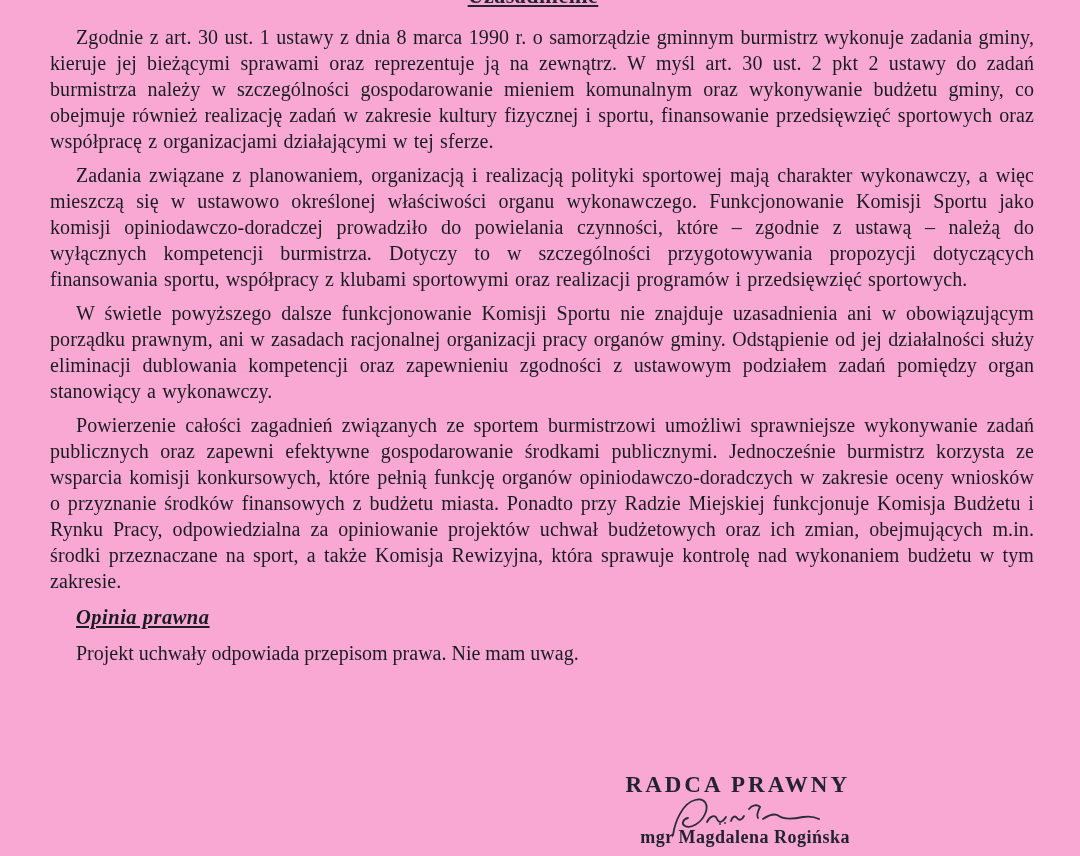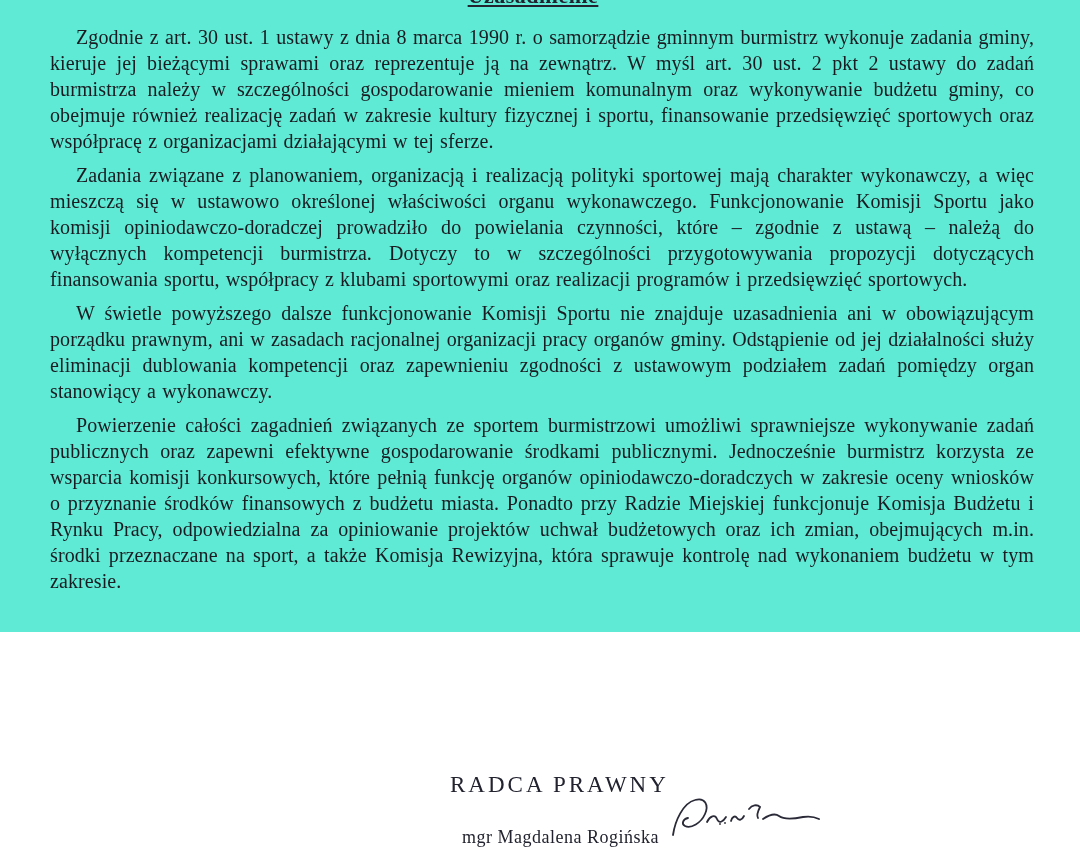--- a/index.html
+++ b/index.html
@@ -11,24 +11,24 @@
     width: 1080px;
     height: 856px;
     overflow: hidden;
     font-family: "Liberation Serif", "DejaVu Serif", serif;
     color: #1b1b22;
     position: relative;
   }
   .page {
     position: relative;
     width: 1080px;
-    height: 632px;
+    height: 856px;
     box-sizing: border-box;
     padding: 24px 46px 0 50px;
-    background: #5eead4;
+    background: #f9a8d4;
   }
   
   .doc-heading {
     position: absolute;
     top: -17px;
     left: 0;
     right: 14px;
     margin: 0;
     text-align: center;
     font-size: 22px;
@@ -59,21 +59,22 @@
     font-size: 20px;
     line-height: 26px;
     text-indent: 26px;
     text-align: left;
   }
   .signature-block {
     position: absolute;
     left: 450px;
     top: 772px;
     width: 400px;
-    text-align: left;
+    text-align: right;
+    font-weight: bold;
   }
   .signature-title {
     font-size: 23px;
     letter-spacing: 3px;
     color: #232330;
     white-space: nowrap;
   }
   .signature-scribble {
     display: block;
     margin: -3px auto -14px 215px;
@@ -95,21 +96,23 @@
 
   <h1 class="doc-heading">Uzasadnienie</h1>
 
   <div class="body-text">
     <p>Zgodnie z art. 30 ust. 1 ustawy z dnia 8 marca 1990 r. o samorządzie gminnym burmistrz wykonuje zadania gminy, kieruje jej bieżącymi sprawami oraz reprezentuje ją na zewnątrz. W myśl art. 30 ust. 2 pkt 2 ustawy do zadań burmistrza należy w szczególności gospodarowanie mieniem komunalnym oraz wykonywanie budżetu gminy, co obejmuje również realizację zadań w zakresie kultury fizycznej i sportu, finansowanie przedsięwzięć sportowych oraz współpracę z organizacjami działającymi w tej sferze.</p>
     <p>Zadania związane z planowaniem, organizacją i realizacją polityki sportowej mają charakter wykonawczy, a więc mieszczą się w ustawowo określonej właściwości organu wykonawczego. Funkcjonowanie Komisji Sportu jako komisji opiniodawczo-doradczej prowadziło do powielania czynności, które – zgodnie z ustawą – należą do wyłącznych kompetencji burmistrza. Dotyczy to w szczególności przygotowywania propozycji dotyczących finansowania sportu, współpracy z klubami sportowymi oraz realizacji programów i przedsięwzięć sportowych.</p>
     <p>W świetle powyższego dalsze funkcjonowanie Komisji Sportu nie znajduje uzasadnienia ani w obowiązującym porządku prawnym, ani w zasadach racjonalnej organizacji pracy organów gminy. Odstąpienie od jej działalności służy eliminacji dublowania kompetencji oraz zapewnieniu zgodności z ustawowym podziałem zadań pomiędzy organ stanowiący a wykonawczy.</p>
     <p>Powierzenie całości zagadnień związanych ze sportem burmistrzowi umożliwi sprawniejsze wykonywanie zadań publicznych oraz zapewni efektywne gospodarowanie środkami publicznymi. Jednocześnie burmistrz korzysta ze wsparcia komisji konkursowych, które pełnią funkcję organów opiniodawczo-doradczych w zakresie oceny wniosków o przyznanie środków finansowych z budżetu miasta. Ponadto przy Radzie Miejskiej funkcjonuje Komisja Budżetu i Rynku Pracy, odpowiedzialna za opiniowanie projektów uchwał budżetowych oraz ich zmian, obejmujących m.in. środki przeznaczane na sport, a także Komisja Rewizyjna, która sprawuje kontrolę nad wykonaniem budżetu w tym zakresie.</p>
   </div>
 
+  <h2 class="opinion-heading">Opinia prawna</h2>
 
+  <p class="opinion-text">Projekt uchwały odpowiada przepisom prawa. Nie mam uwag.</p>
 
   <div class="signature-block">
     <div class="signature-title">RADCA PRAWNY</div>
 
     <svg class="signature-scribble" viewBox="0 0 160 46" xmlns="http://www.w3.org/2000/svg">
       <g fill="none" stroke="#2a2a38" stroke-width="1.8" stroke-linecap="round">
         <path d="M8 40 C 10 26, 18 8, 30 5 C 40 2, 44 10, 40 19 C 36 28, 26 34, 20 31 C 16 29, 18 24, 23 23"></path>
         <path d="M42 27 c 3 -6 8 -8 10 -3 c 2 5 6 3 9 -2"></path>
         <path d="M66 26 c 1 -4 4 -6 6 -3 c 2 3 5 2 7 -2"></path>
         <path d="M84 14 c 3 -4 8 -5 11 -2 c -2 4 -4 8 -2 11"></path>

